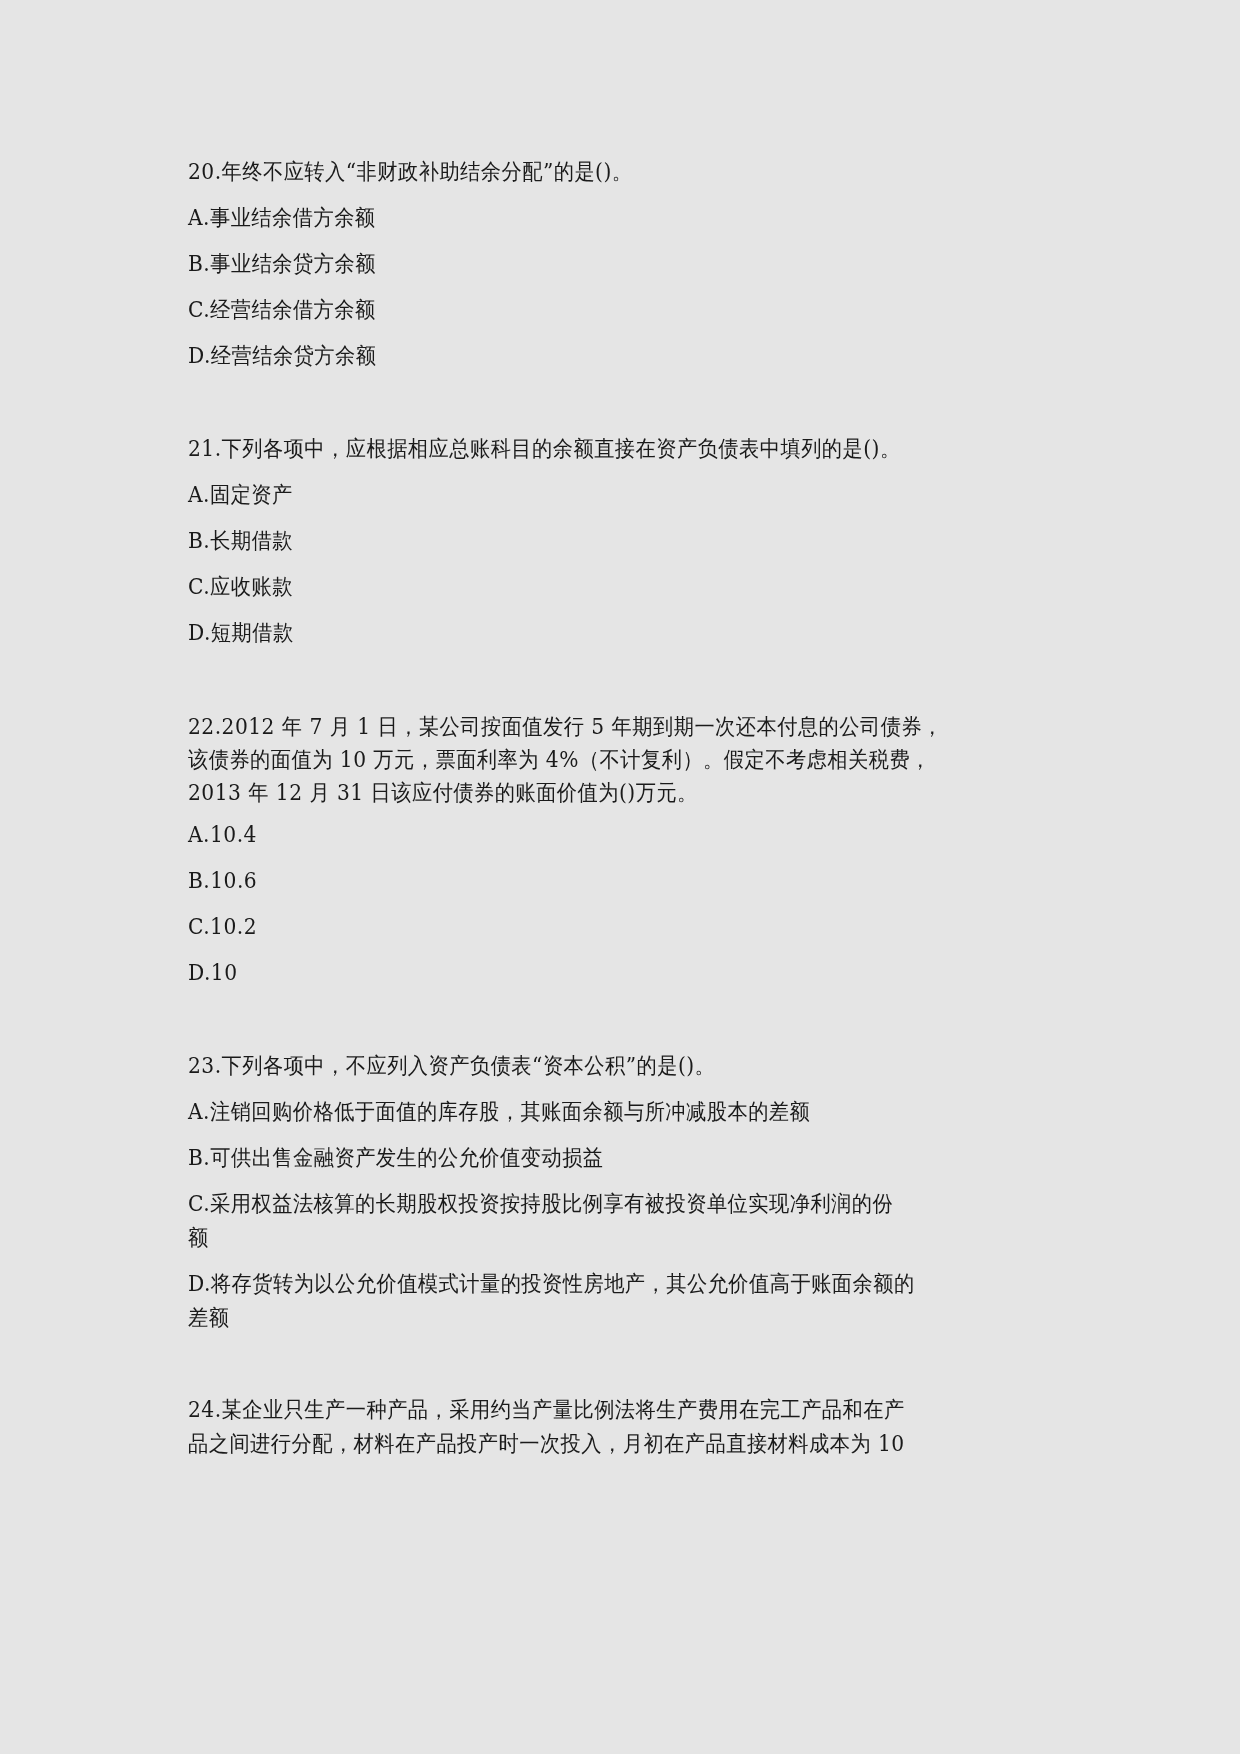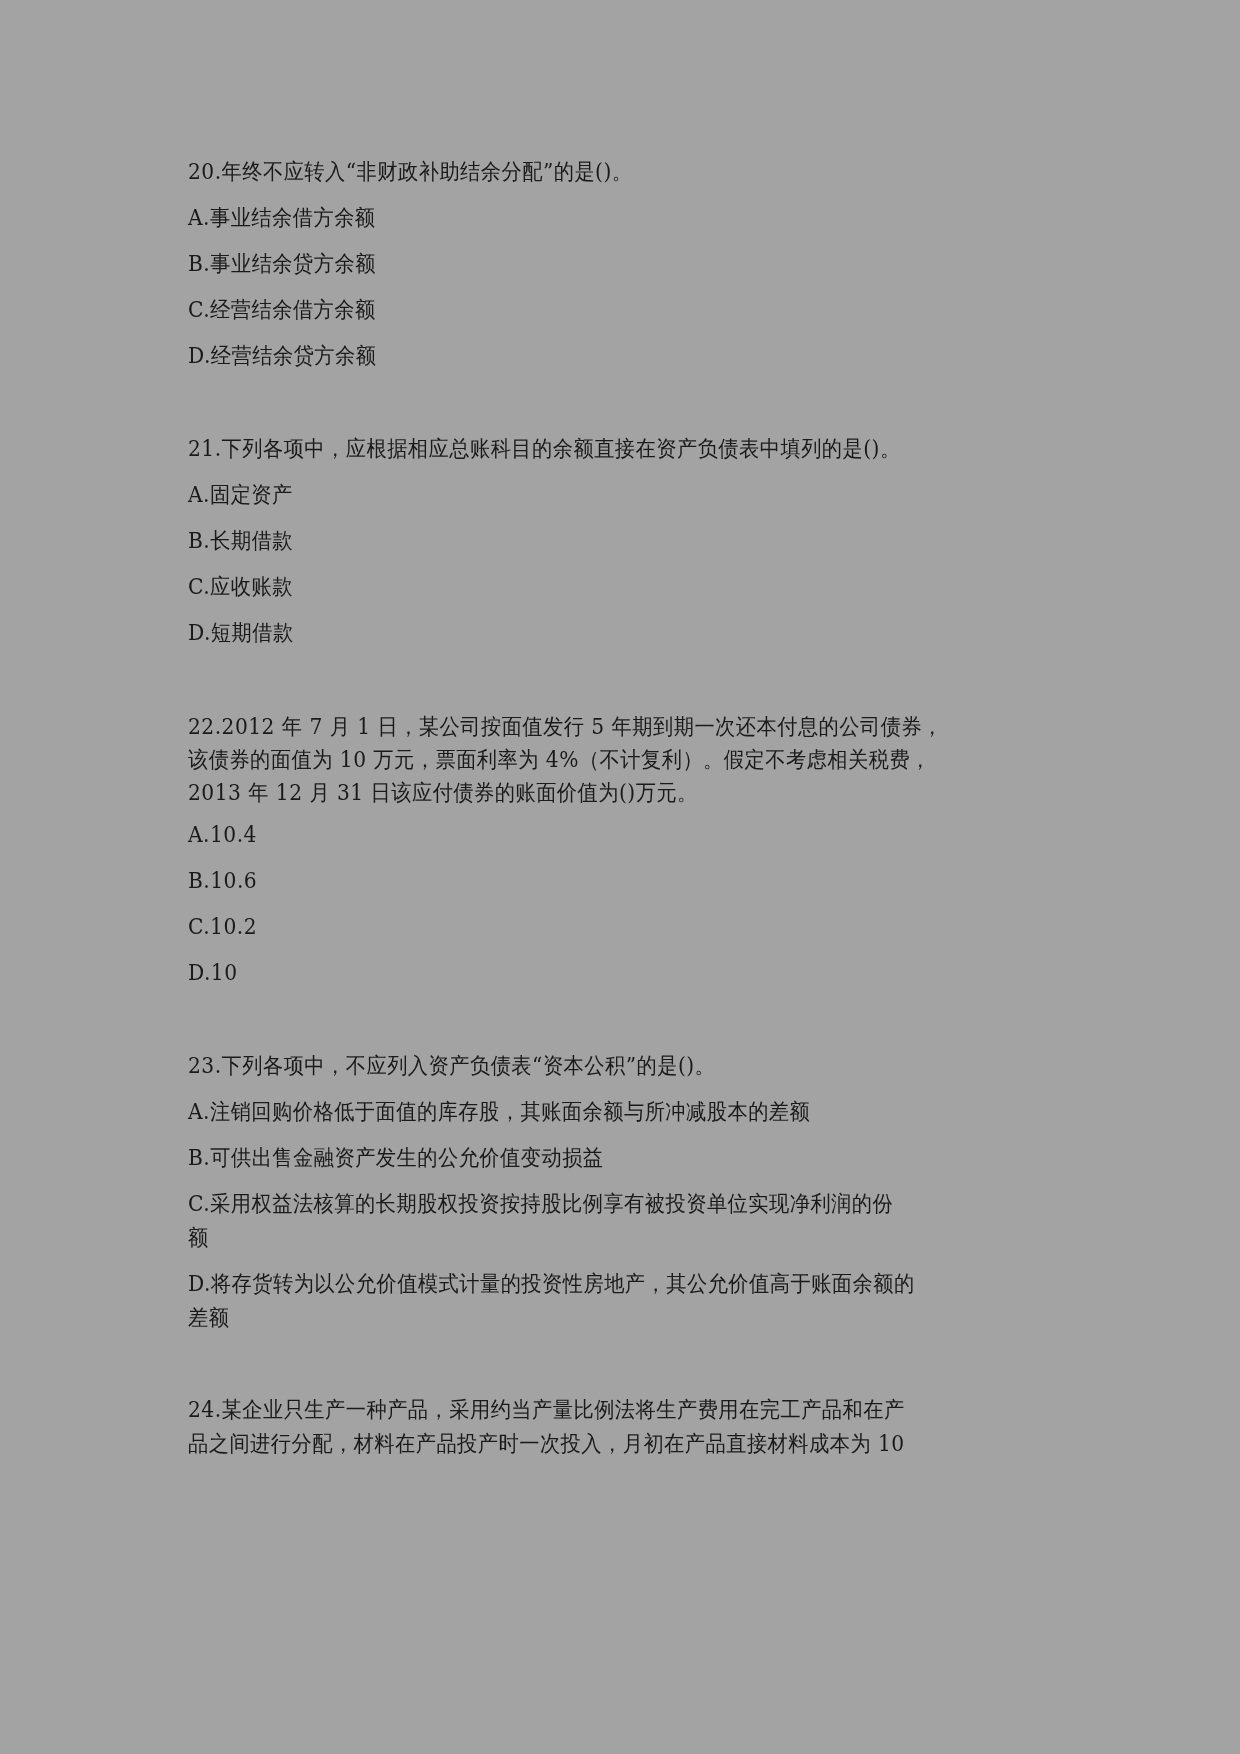--- a/index.html
+++ b/index.html
@@ -13,21 +13,21 @@
       position: relative;
       overflow: hidden;
       font-family: "DejaVu Serif", "Liberation Serif", serif;
       color: #1a1a1a;
     }
     .page {
       position: absolute;
       left: 0; top: 0;
       width: 1240px;
       height: 1754px;
-      background: #a3a3a3;
+      background: #e5e5e5;
     }
     .line {
       position: absolute;
       left: 188px;
       font-size: 22px;
       line-height: 34px;
       white-space: nowrap;
       letter-spacing: 0.5px;
       transform: scaleX(0.92);
       transform-origin: left center;

